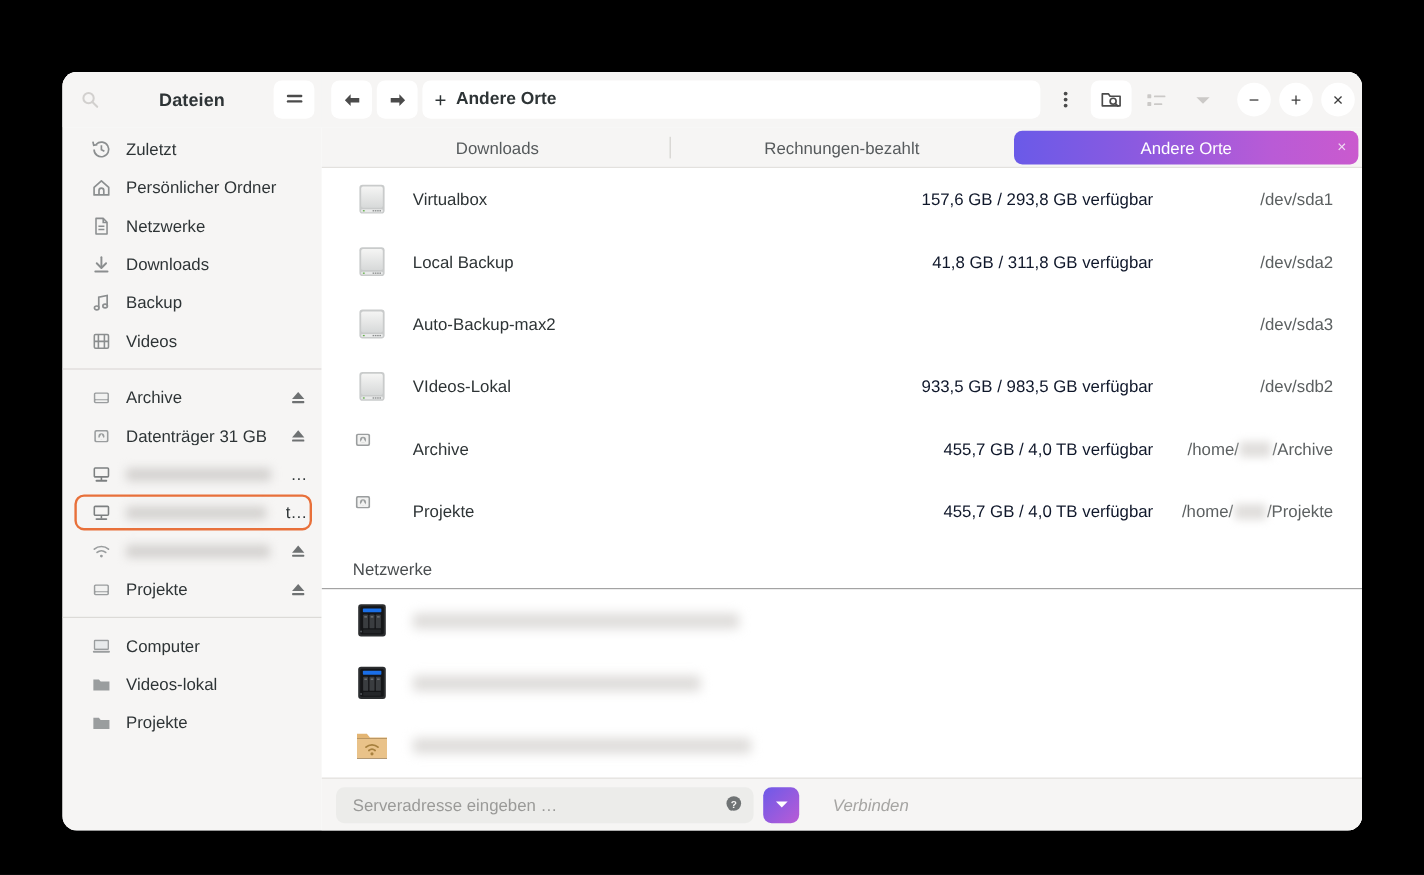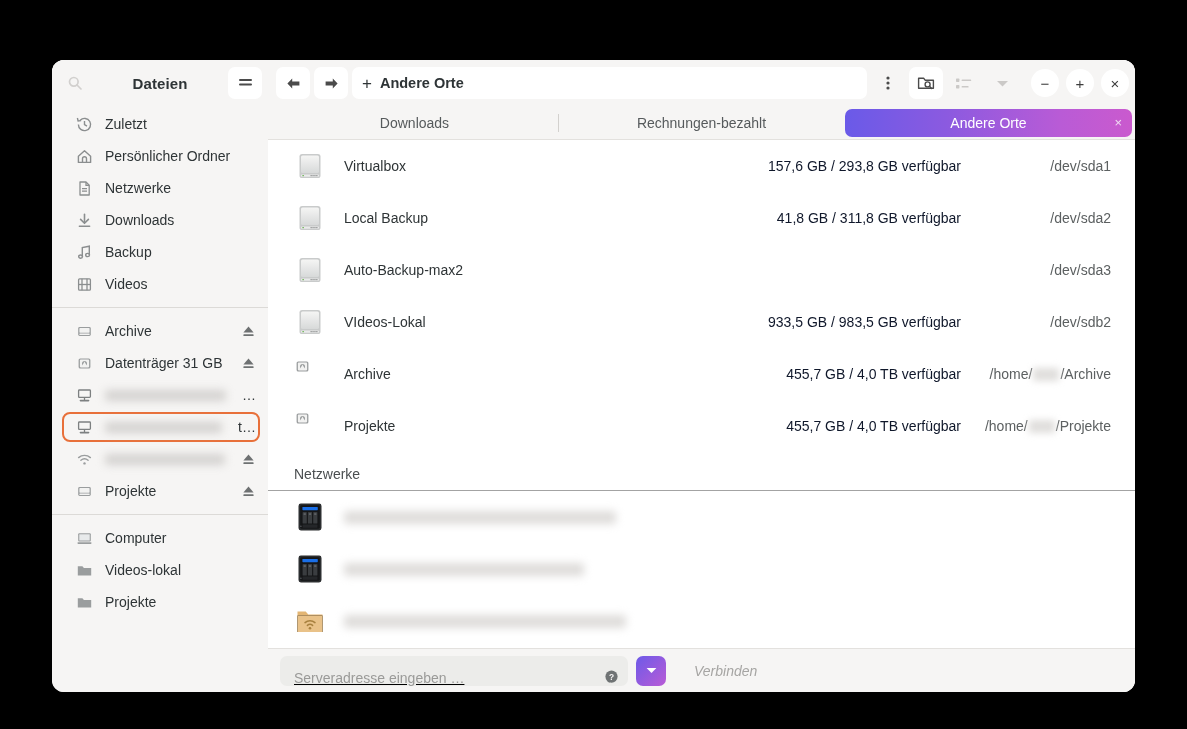--- a/index.html
+++ b/index.html
@@ -275,24 +275,23 @@
     align-items: center;
     padding: 0 12px;
     gap: 0;
     border-top: 1px solid #e3e1de;
   }
   .addr-wrap {
     width: 348px;
     height: 30px;
     background: #ececea;
     border-radius: 7px;
-    display: flex; align-items: flex-end;
+    display: flex; align-items: center;
     padding: 0 8px 0 14px;
     flex: 0 0 auto;
-    text-decoration: underline;
   }
   .addr-input {
     flex: 1;
     border: none; outline: none; background: transparent;
     font-family: "Liberation Sans", sans-serif;
     font-size: 14px;
     color: #9a9a98;
     min-width: 0;
   }
   .addr-input::placeholder { color: #9a9a98; opacity: 1; }

